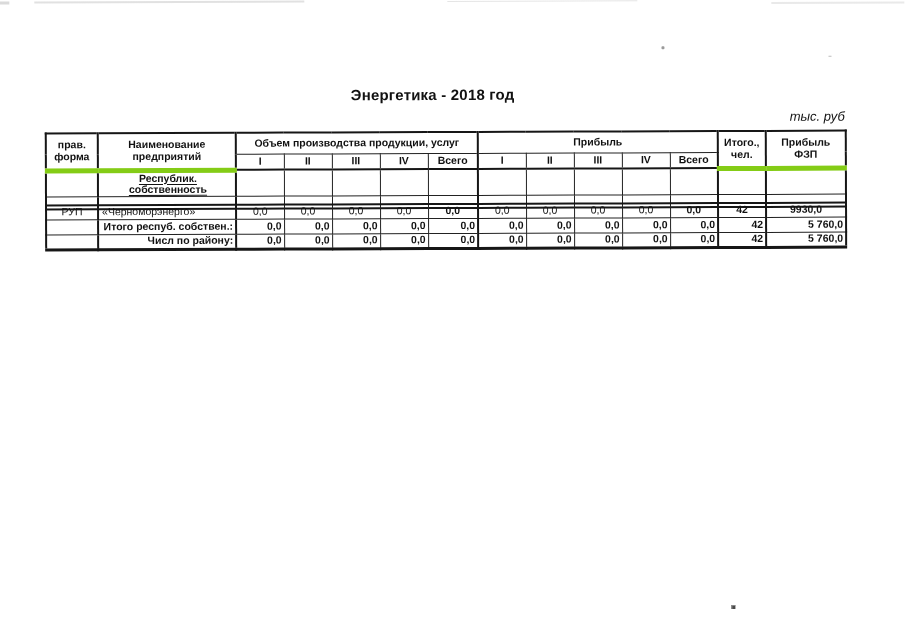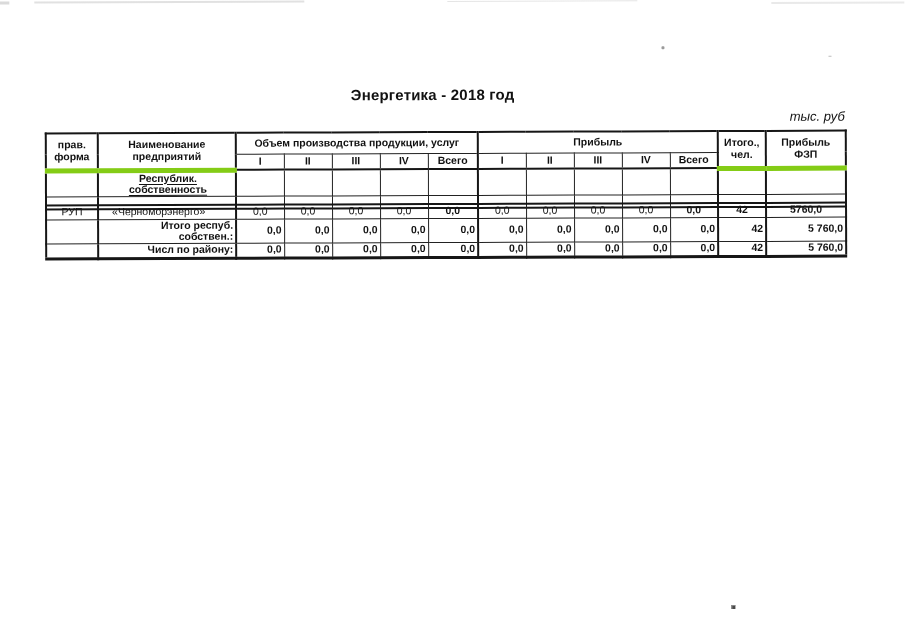--- a/index.html
+++ b/index.html
@@ -50,21 +50,21 @@
 
   .sec-row { height:16px; }
   .blank-row { height:13px; }
   .sec-label {
     text-align:right; padding-left:4px !important;
     font-weight:bold; text-decoration:underline; text-underline-offset:2px;
   }
 
   .tbl-bottom tr { height:15px; }
   .tbl-bottom tr.r-first { height:14px; }
-  .tbl-bottom td.name { text-align:left; padding-left:13px; }
+  .tbl-bottom td.name { text-align:left; padding-left:3px; }
   .tbl-bottom tr.r-total td { font-weight:bold;text-align:right; }
   .tbl-bottom td.b { font-weight:bold; }
 
   
   .artifact { position:absolute; pointer-events:none; }
   .edge1 { top:0; left:35px;  width:270px; height:2px; background:#c9c9c9; opacity:.55; }
   .edge2 { top:1px; left:448px; width:190px; height:1px; background:#cfcfcf; opacity:.55; }
   .edge3 { top:3px; left:772px; width:133px; height:2px; background:#d4d4d4; opacity:.5; }
   .edge4 { top:0; left:0; width:10px; height:3px; background:#b5b5b5; opacity:.5; }
   .speck1 { top:47px; left:662px; width:3px; height:3px; background:#9a9a9a; border-radius:1px; }
@@ -189,21 +189,21 @@
       <td>0,0</td>
       <td>0,0</td>
       <td>0,0</td>
       <td class="b">0,0</td>
       <td class="maj">0,0</td>
       <td>0,0</td>
       <td>0,0</td>
       <td>0,0</td>
       <td class="b">0,0</td>
       <td class="b maj">42</td>
-      <td class="b maj">5760,0</td>
+      <td class="b maj">9930,0</td>
     </tr>
     <tr class="r-total">
       <td></td>
       <td class="name maj">Итого респуб. собствен.:</td>
       <td class="maj">0,0</td>
       <td>0,0</td>
       <td>0,0</td>
       <td>0,0</td>
       <td>0,0</td>
       <td class="maj">0,0</td>

